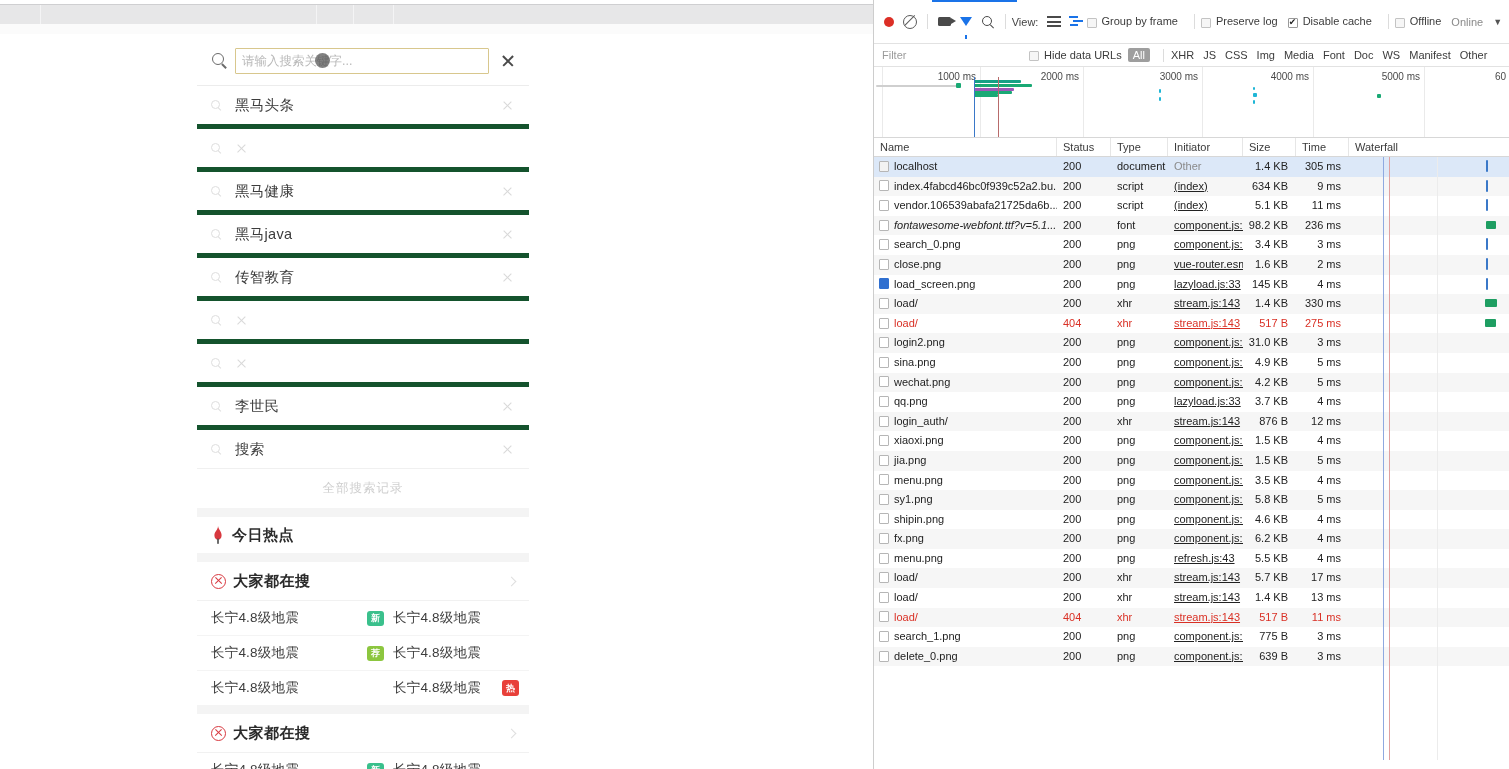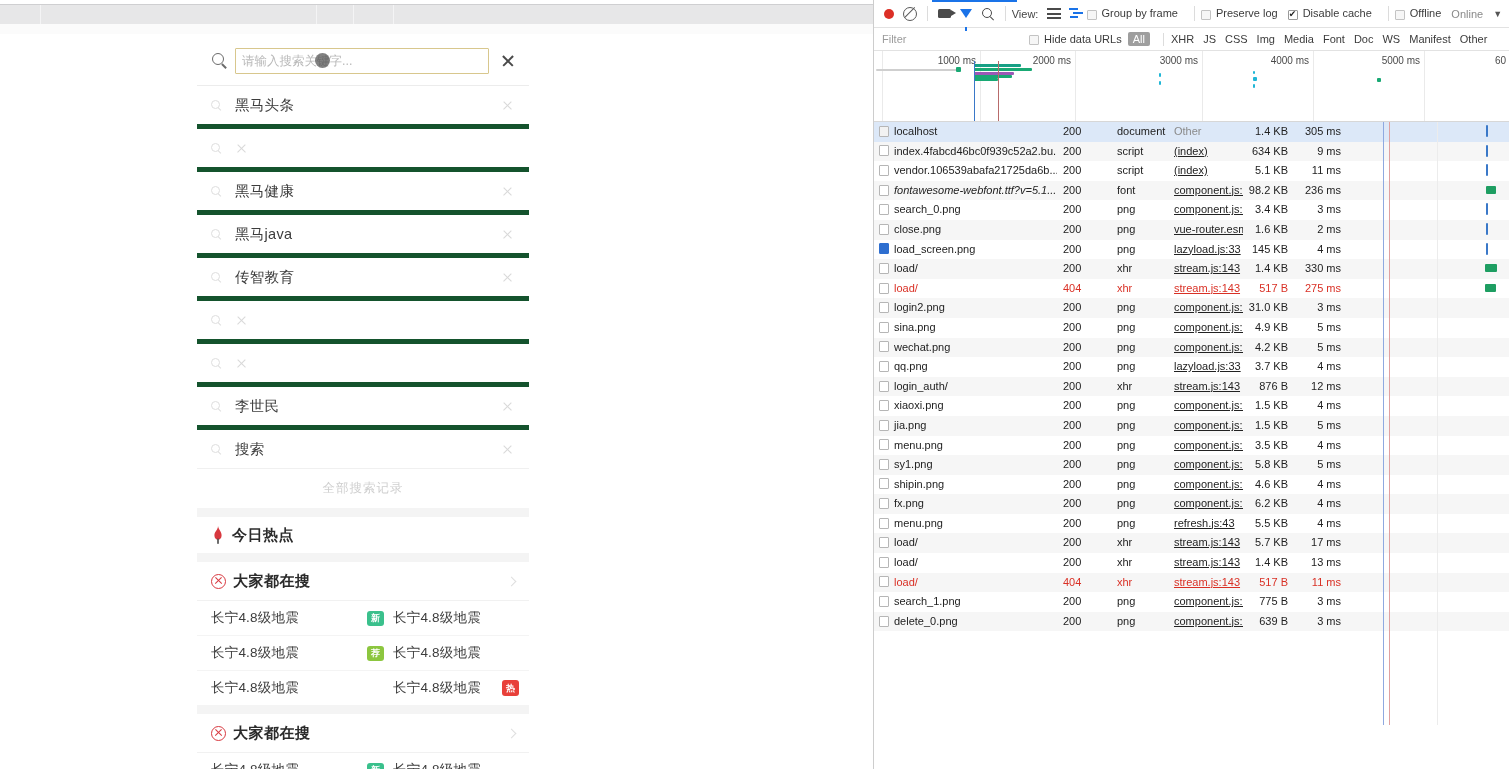--- a/index.html
+++ b/index.html
@@ -173,21 +173,21 @@
   
   #devtools{
     position:absolute; left:873px; top:0; width:636px; height:769px;
     background:#ffffff; border-left:1px solid #cdcdcd;
     font-size: 11px; color:#303030;
   }
   .dt-accent{
     position:absolute; left: 58px; top:0; width: 85px; height: 2px; background:#1a73e8;
   }
   .dt-toolbar{
-    height: 27px; display:flex; align-items:center; padding: 0 4px;
+    height: 27px; display:flex; align-items:center; padding: 8px 4px;
     border-bottom: 1px solid #e2e2e2; background:#fff; gap:0px;
   }
   .tb-ico{ width:22px;height:22px; display:flex;align-items:center;justify-content:center; position:relative; }
   .rec-dot{ width:10px;height:10px;border-radius:50%; background:#dc2f26; }
   .clr{ width:12px;height:12px;border:1.4px solid #5a5a5a;border-radius:50%; position:relative; }
   .clr::after{ content:""; position:absolute; left:-1px; top:4.2px; width:13.5px;height:1.4px;background:#5a5a5a;transform:rotate(-45deg); }
   .cam{ width:13px;height:9px;background:#4a4a4a;border-radius:1.5px; position:relative; }
   .cam::after{ content:""; position:absolute; right:-5px; top:1px; border-left:5px solid #4a4a4a; border-top:3.5px solid transparent; border-bottom:3.5px solid transparent; }
   .funnel{ width:0;height:0; border-left:6px solid transparent;border-right:6px solid transparent;border-top:9px solid #1a73e8; position:relative; }
   .funnel::after{ content:""; position:absolute; left:-1px; top:9px; width:2px;height:4px;background:#1a73e8; }
@@ -499,21 +499,21 @@
       <span class="ftype">WS</span>
       <span class="ftype">Manifest</span>
       <span class="ftype">Other</span>
     </div>
 
     <div class="dt-overview">
       <div class="ov-tick" style="left:0;width:8px"></div>
       <div class="ov-tick" style="left:8px;width:98px">
           <span>1000 ms</span>
         </div>
-      <div class="ov-tick" style="left:90px;width:111px">
+      <div class="ov-tick" style="left:98px;width:111px">
           <span>2000 ms</span>
         </div>
       <div class="ov-tick" style="left:217px;width:111px">
           <span>3000 ms</span>
         </div>
       <div class="ov-tick" style="left:328px;width:111px">
           <span>4000 ms</span>
         </div>
       <div class="ov-tick" style="left:439px;width:111px">
           <span>5000 ms</span>
@@ -534,20 +534,29 @@
       <div class="ov-bar" style="left:285px;top:30px;width:2px;height:4px;background:#1fb6d6"></div>
       <div class="ov-bar" style="left:379px;top:20px;width:2px;height:3px;background:#1fb6d6"></div>
       <div class="ov-bar" style="left:379px;top:26px;width:4px;height:4px;background:#1fb6d6"></div>
       <div class="ov-bar" style="left:379px;top:33px;width:2px;height:4px;background:#1fb6d6"></div>
       <div class="ov-bar" style="left:503px;top:27px;width:4px;height:4px;background:#19a974"></div>
 
       <div class="ov-vline" style="left:100px;background:#3a78c8"></div>
       <div class="ov-vline" style="left:124px;background:#b86b6b"></div>
     </div>
 
+    <div class="dt-header">
+      <div class="th" style="width:183px">Name</div>
+      <div class="th" style="width:54px">Status</div>
+      <div class="th" style="width:57px">Type</div>
+      <div class="th" style="width:75px">Initiator</div>
+      <div class="th" style="width:53px">Size</div>
+      <div class="th" style="width:53px">Time</div>
+      <div class="th" style="flex:1 1 auto;border-right:none">Waterfall</div>
+    </div>
 
     <div class="dt-body">
       <div class="rows" id="rows">
           <div class="row sel">
             <div class="td name" style="width: 183px;">
               <span class="fico doc"></span>
               <span>localhost</span>
             </div>
             <div class="td" style="width: 54px;">200</div>
             <div class="td" style="width: 57px;">document</div>

